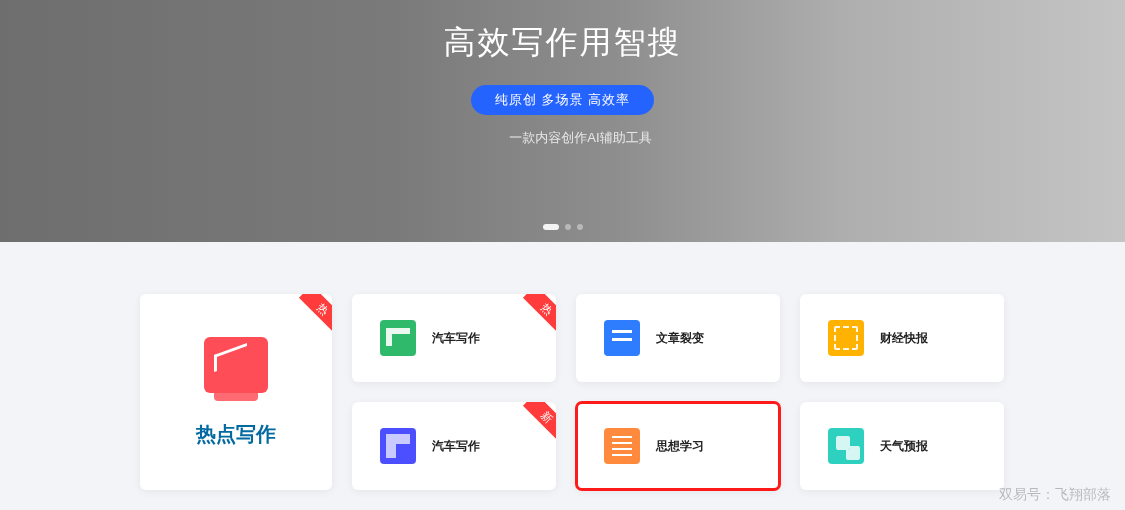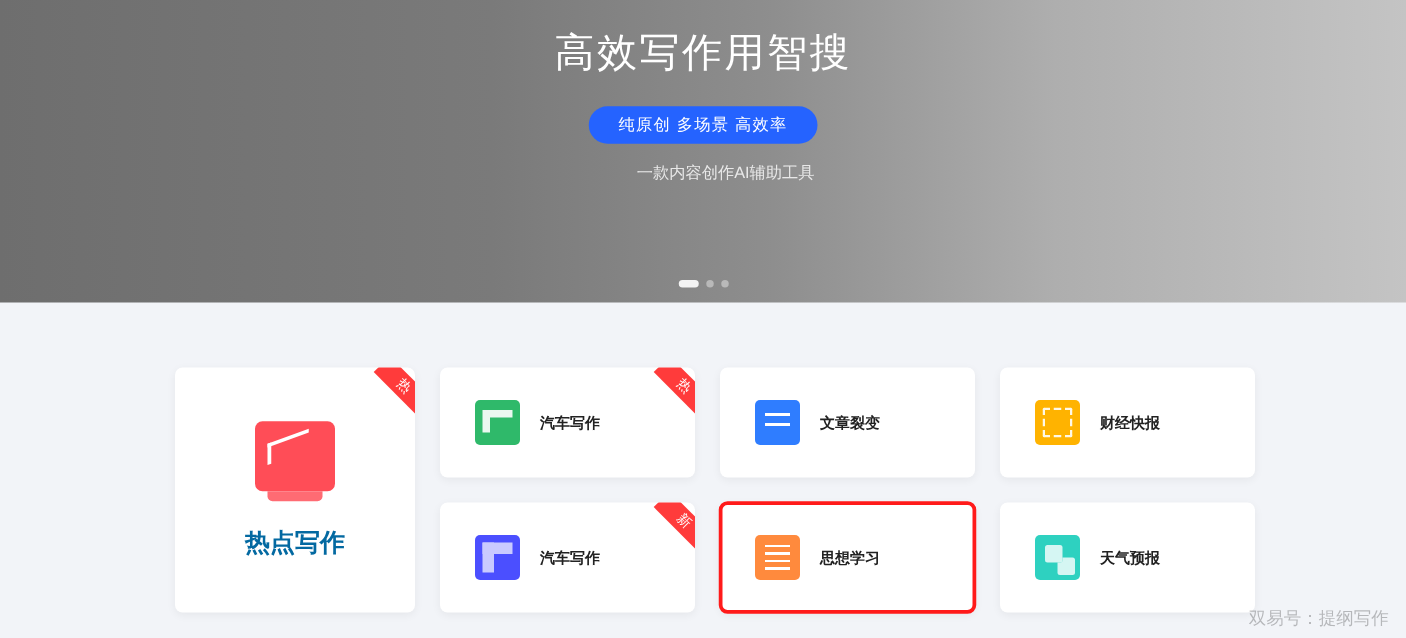--- a/index.html
+++ b/index.html
@@ -185,13 +185,13 @@
     </div>
 
     <div class="card small-card">
       <div class="ic ic-teal"></div>
       <div class="label">天气预报</div>
     </div>
 
   </div>
 </div>
 
-<div class="watermark">双易号：提纲写作</div>
+<div class="watermark">双易号：飞翔部落</div>
 
 </body></html>

